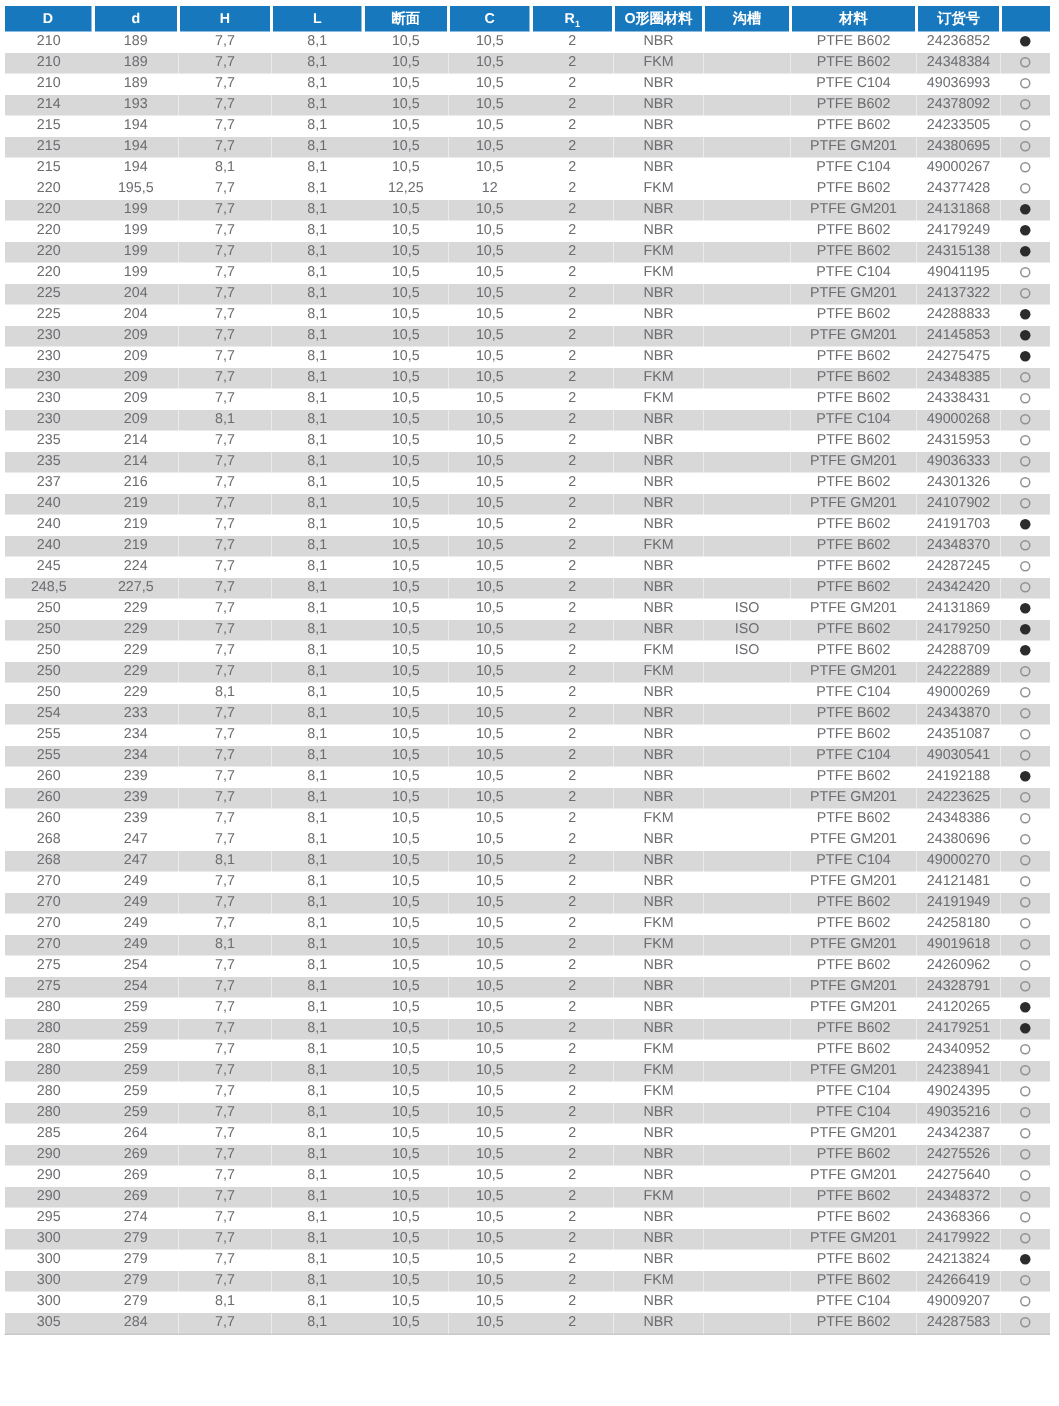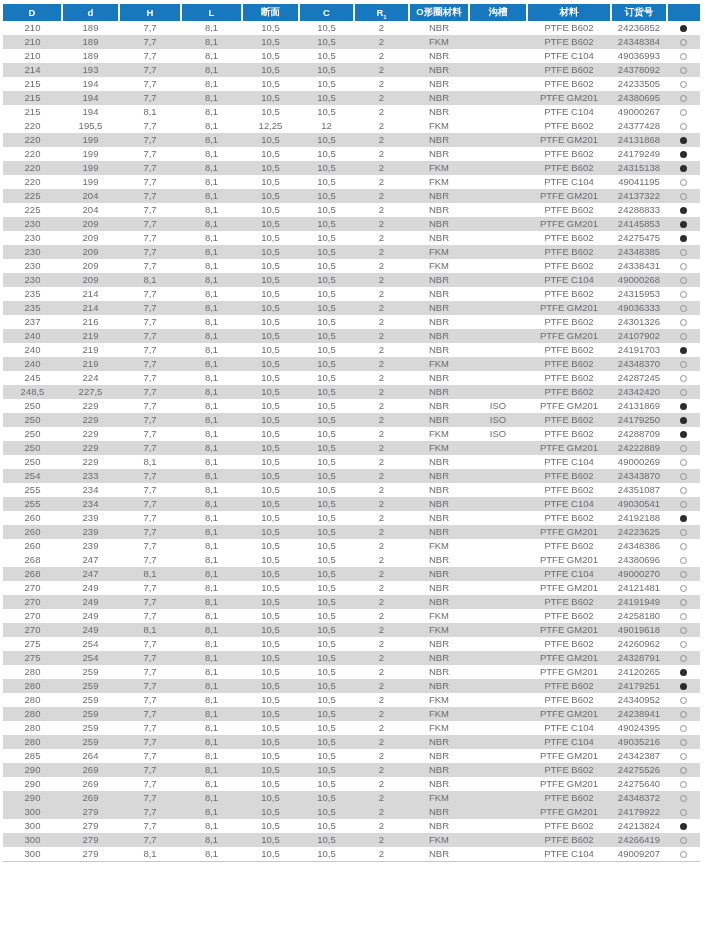--- a/index.html
+++ b/index.html
@@ -846,20 +846,34 @@
           <td>8,1</td>
           <td>10,5</td>
           <td>10,5</td>
           <td>2</td>
           <td>FKM</td>
           <td></td>
           <td>PTFE B602</td>
           <td>24348372</td>
           <td><span class="dot dot-empty"></span></td>
         </tr>
+        <tr>
+          <td>295</td>
+          <td>274</td>
+          <td>7,7</td>
+          <td>8,1</td>
+          <td>10,5</td>
+          <td>10,5</td>
+          <td>2</td>
+          <td>NBR</td>
+          <td></td>
+          <td>PTFE B602</td>
+          <td>24368366</td>
+          <td><span class="dot dot-empty"></span></td>
+        </tr>
         <tr class="even">
           <td>300</td>
           <td>279</td>
           <td>7,7</td>
           <td>8,1</td>
           <td>10,5</td>
           <td>10,5</td>
           <td>2</td>
           <td>NBR</td>
           <td></td>
@@ -900,17 +914,31 @@
           <td>279</td>
           <td>8,1</td>
           <td>8,1</td>
           <td>10,5</td>
           <td>10,5</td>
           <td>2</td>
           <td>NBR</td>
           <td></td>
           <td>PTFE C104</td>
           <td>49009207</td>
+          <td><span class="dot dot-empty"></span></td>
+        </tr>
+        <tr class="even">
+          <td>305</td>
+          <td>284</td>
+          <td>7,7</td>
+          <td>8,1</td>
+          <td>10,5</td>
+          <td>10,5</td>
+          <td>2</td>
+          <td>NBR</td>
+          <td></td>
+          <td>PTFE B602</td>
+          <td>24287583</td>
           <td><span class="dot dot-empty"></span></td>
         </tr>
       </tbody>
   </table>
 </div>
 
 </body></html>

